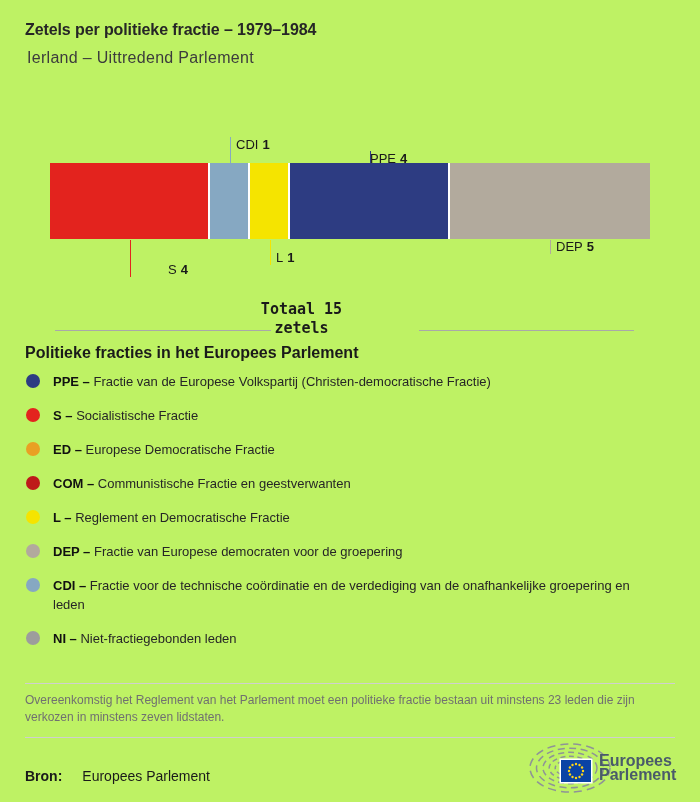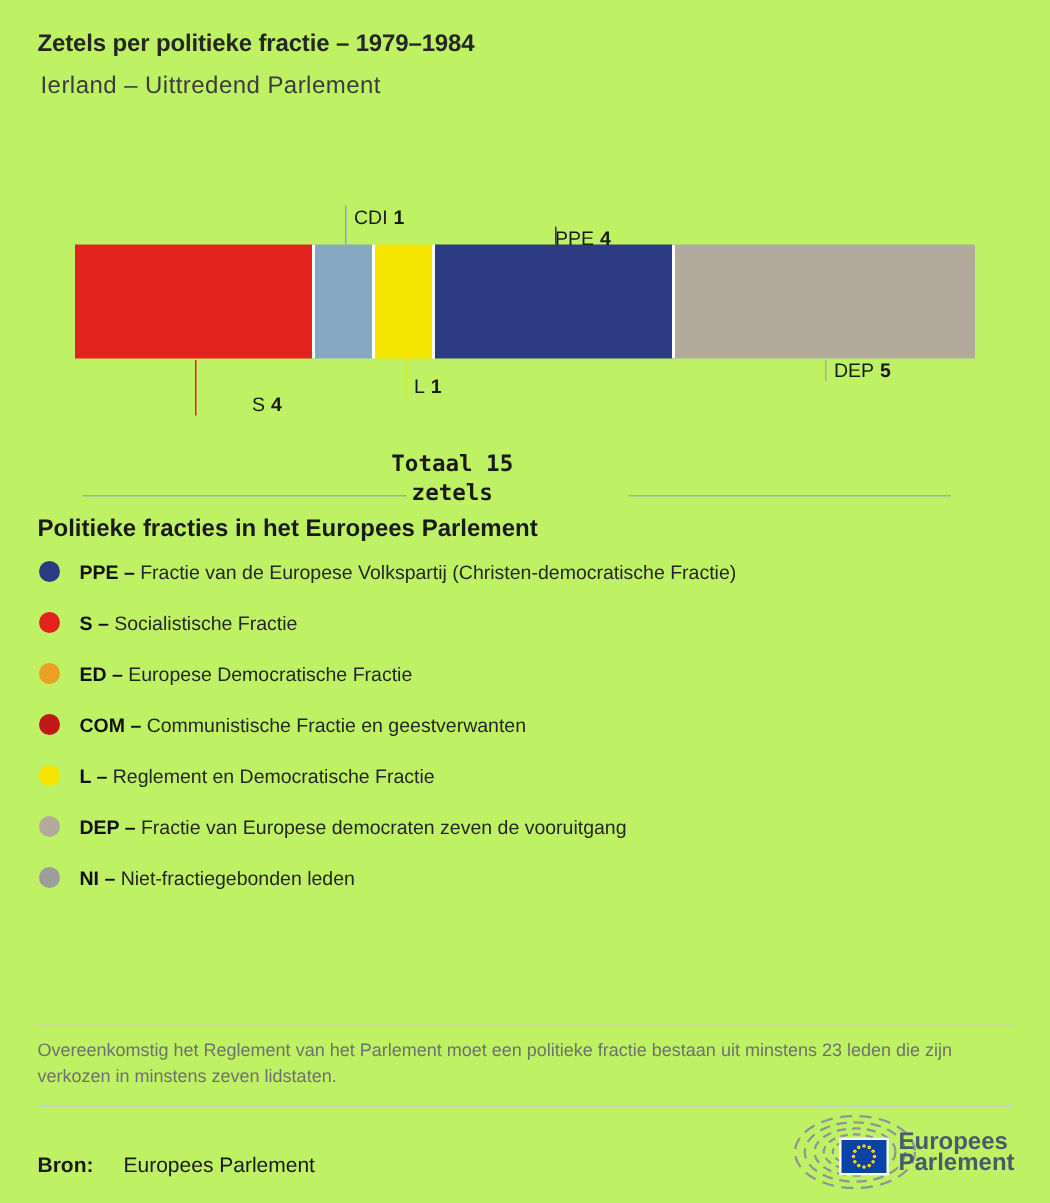--- a/index.html
+++ b/index.html
@@ -95,21 +95,22 @@
     <div class="divider right"></div>
   </div>
 
   <div class="legend-heading">Politieke fracties in het Europees Parlement</div>
   <ul class="legend" id="legend">
       <li><span class="dot" style="background: rgb(45, 60, 130);"></span><b>PPE – </b><span>Fractie van de Europese Volkspartij (Christen-democratische Fractie)</span></li>
       <li><span class="dot" style="background: rgb(227, 35, 30);"></span><b>S – </b><span>Socialistische Fractie</span></li>
       <li><span class="dot" style="background: rgb(233, 160, 36);"></span><b>ED – </b><span>Europese Democratische Fractie</span></li>
       <li><span class="dot" style="background: rgb(190, 26, 26);"></span><b>COM – </b><span>Communistische Fractie en geestverwanten</span></li>
       <li><span class="dot" style="background: rgb(245, 228, 0);"></span><b>L – </b><span>Reglement en Democratische Fractie</span></li>
-      <li><span class="dot" style="background: rgb(178, 170, 157);"></span><b>DEP – </b><span>Fractie van Europese democraten zeven de vooruitgang</span></li>
+      <li><span class="dot" style="background: rgb(178, 170, 157);"></span><b>DEP – </b><span>Fractie van Europese democraten voor de groepering</span></li>
+      <li><span class="dot" style="background: rgb(134, 168, 194);"></span><b>CDI – </b><span>Fractie voor de technische coördinatie en de verdediging van de onafhankelijke groepering en leden</span></li>
       <li><span class="dot" style="background: rgb(157, 157, 156);"></span><b>NI – </b><span>Niet-fractiegebonden leden</span></li>
     </ul>
 
   <div class="hr hr1"></div>
   <p class="footnote">Overeenkomstig het Reglement van het Parlement moet een politieke fractie bestaan uit minstens 23 leden die zijn verkozen in minstens zeven lidstaten.</p>
   <div class="hr hr2"></div>
 
   <p class="source"><b>Bron:</b><span>Europees Parlement</span></p>
 
   <svg class="logo" width="160" height="53" viewBox="0 0 160 53">

